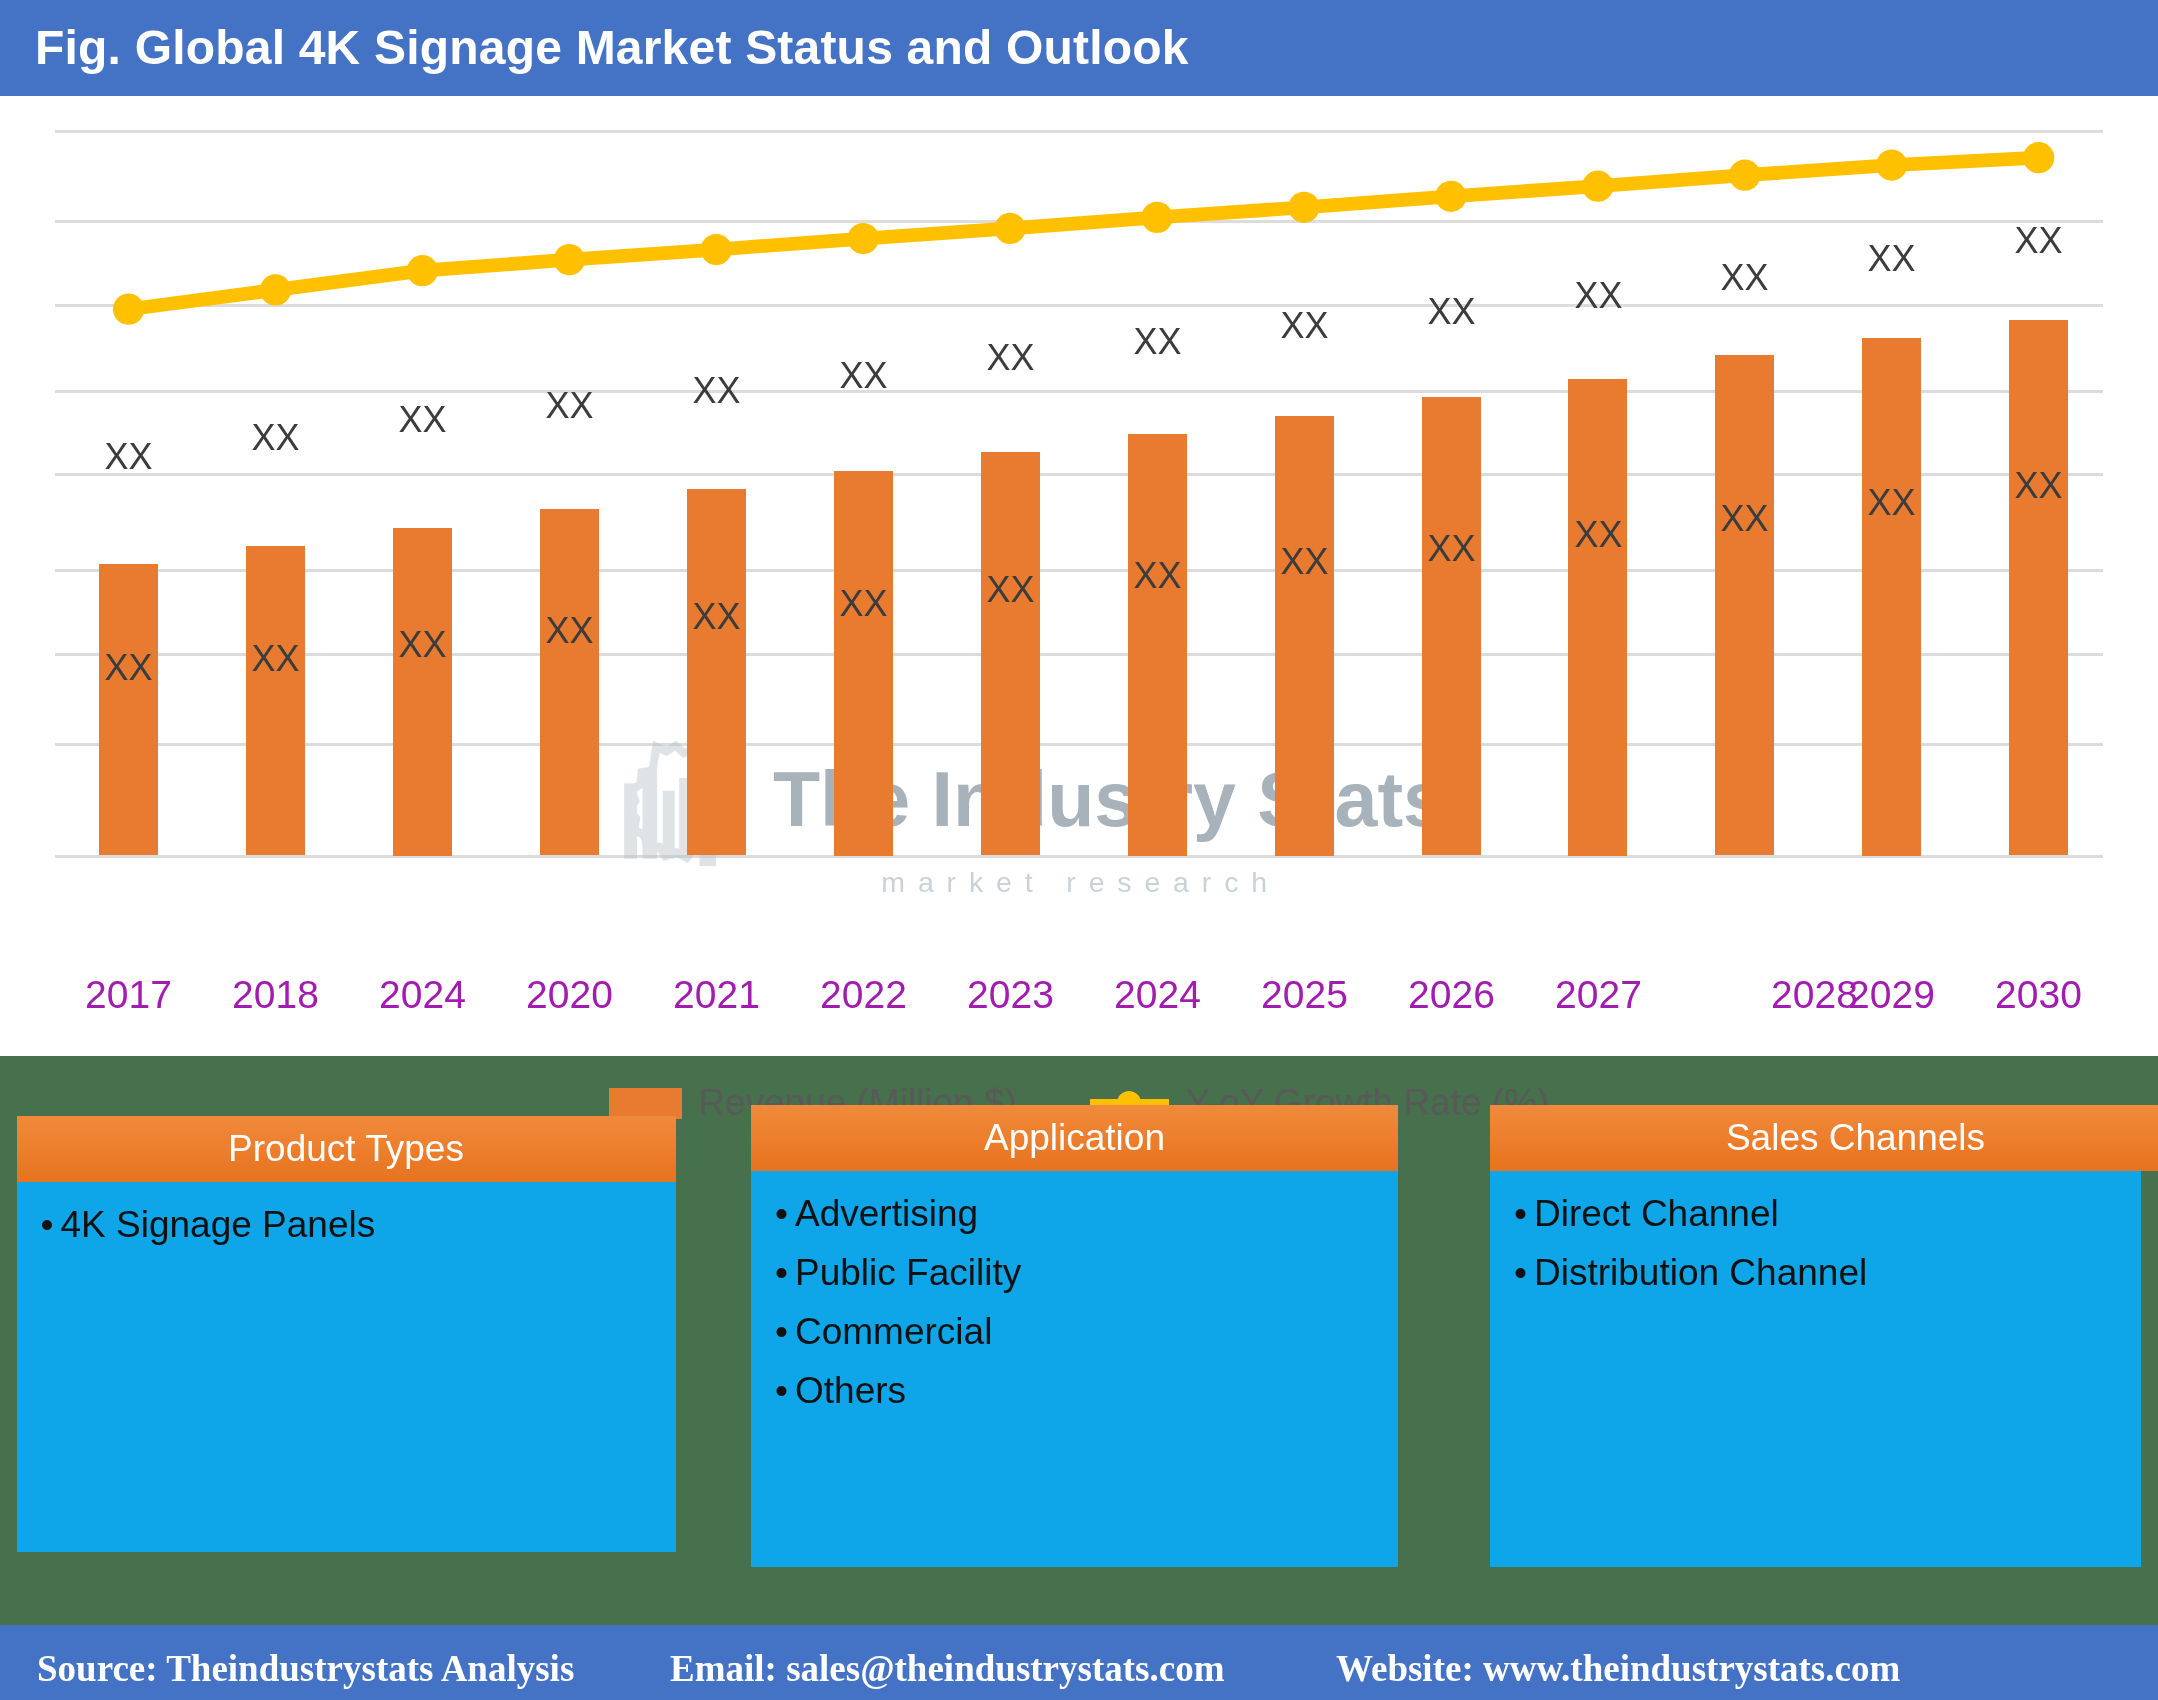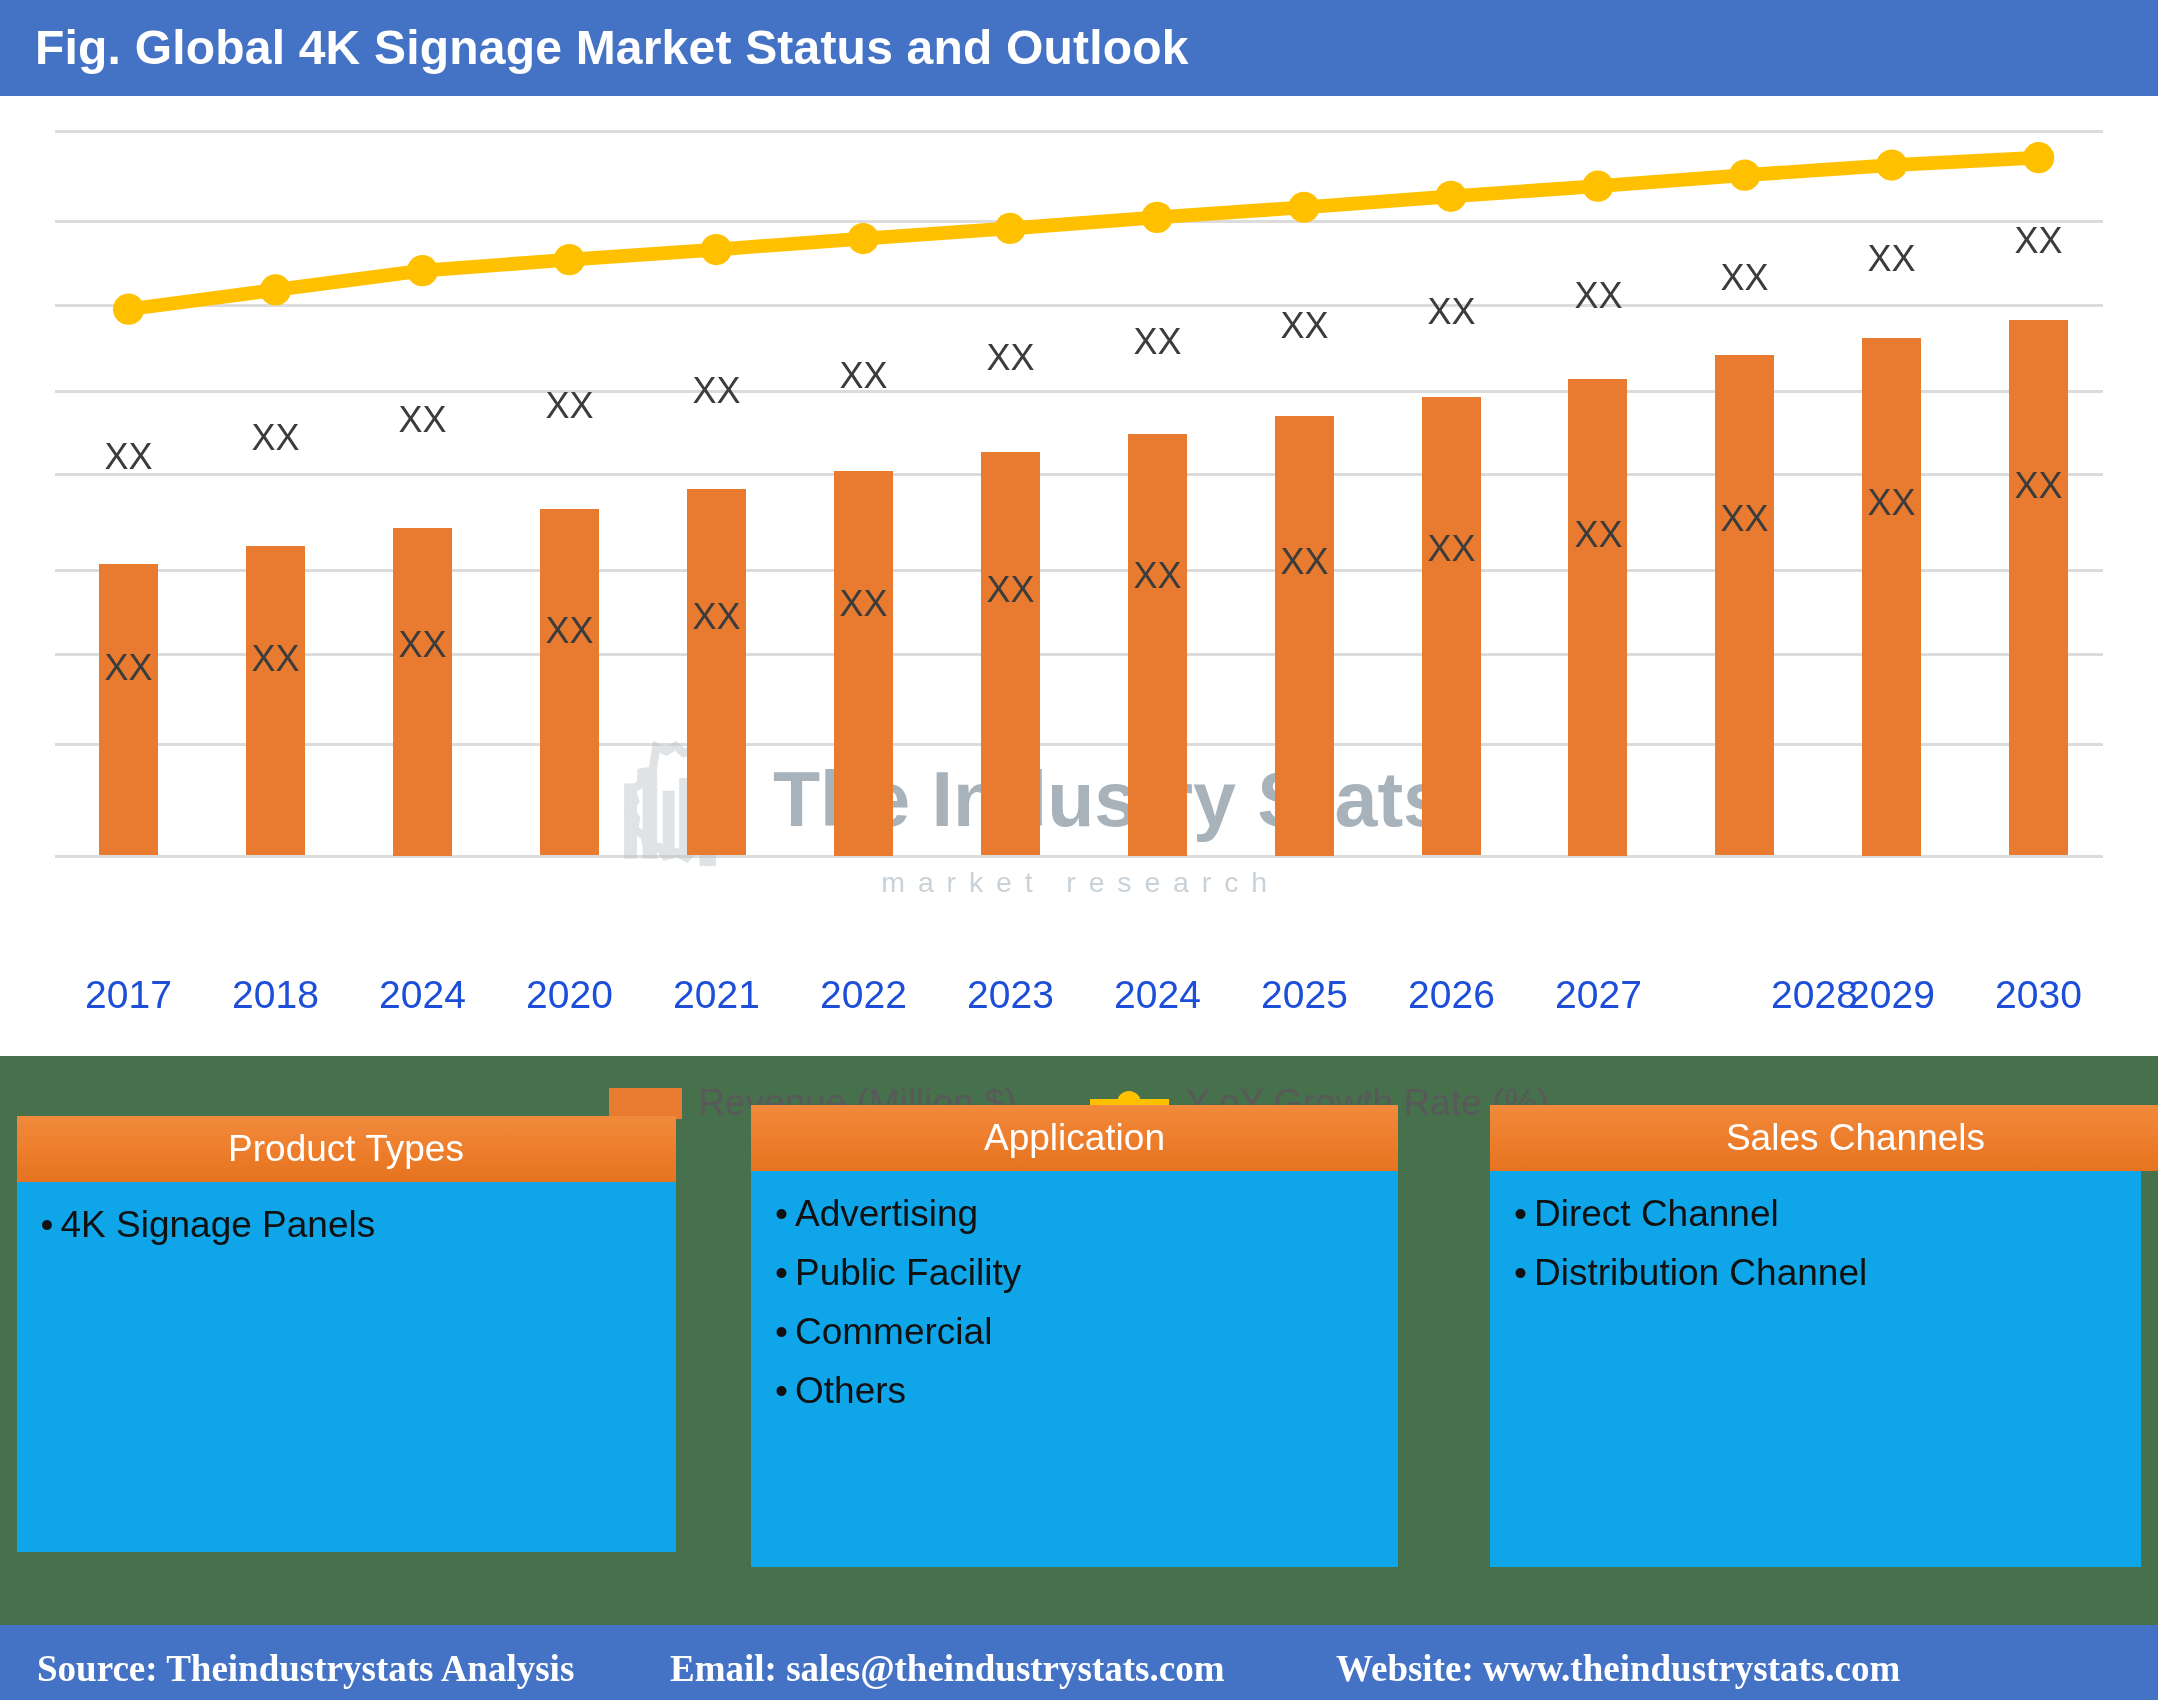--- a/index.html
+++ b/index.html
@@ -45,21 +45,21 @@
     position:absolute;width:83px;text-align:center;
     font-size:36px;color:#3C3C3C;
     font-family:"Liberation Sans", sans-serif;
   }
   .line-label{
     position:absolute;width:83px;text-align:center;
     font-size:36px;color:#3C3C3C;
   }
   .xtick{
     position:absolute;width:129px;text-align:center;
-    font-size:39px;color:#1d4ed8;top:877px;
+    font-size:39px;color:#a21caf;top:877px;
   }
   
   #legend{
     position:absolute;left:0;top:955px;width:2158px;height:73px;
     display:flex;align-items:flex-end;justify-content:center;gap:73px;
   }
   .legend-item{display:flex;align-items:center;gap:16.5px;}
   .legend-swatch-bar{width:73px;height:31px;background:#E87B30;}
   .legend-swatch-line{position:relative;width:79px;height:24px;}
   .legend-swatch-line .lseg{

